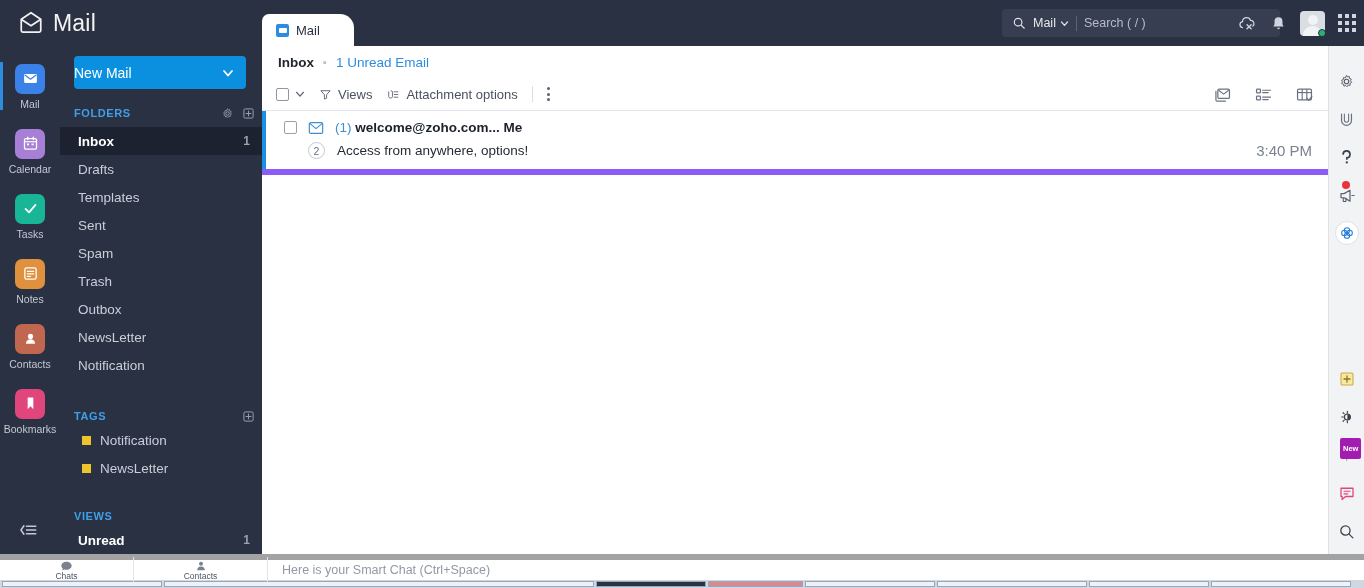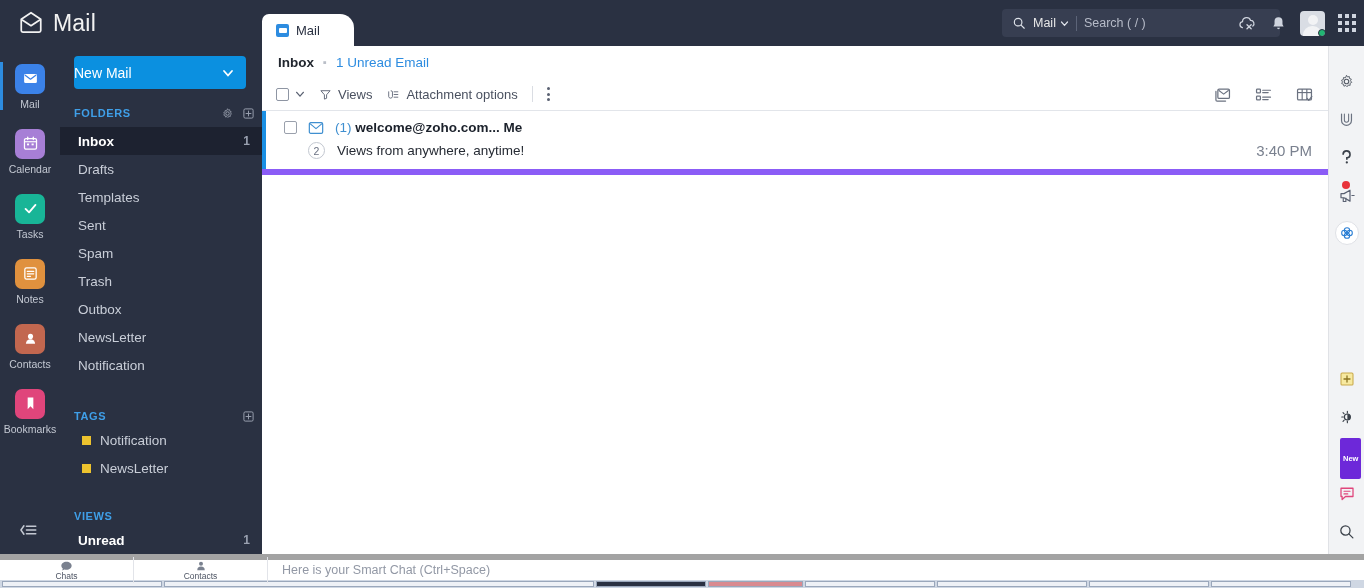--- a/index.html
+++ b/index.html
@@ -388,24 +388,24 @@
   .rr-dot {
     position: absolute;
     top: 5px; left: 13px;
     width: 8px; height: 8px;
     border-radius: 50%;
     background: #e8333a;
   }
   .rr-new {
     position: absolute;
     top: 2px; left: 11px;
-    background: #6d28d9;
+    background: #a21caf;
     color: #fff;
     font-size: 7.5px;
-    padding: 16px 3px;
+    padding: 6px 3px;
     border-radius: 2px;
     font-weight: bold;
   }
   .rr-spacer { flex: 1; }
   .zia-circle {
     width: 24px; height: 24px;
     border-radius: 50%;
     background: #fff;
     border: 1px solid #dfe1e6;
     display: flex;
@@ -756,21 +756,21 @@
             <rect x="2" y="2" width="20" height="16" rx="2" fill="none" stroke="#3f8fd0" stroke-width="1.8"></rect>
             <path d="M3 3.5 L12 11 L21 3.5" fill="none" stroke="#3f8fd0" stroke-width="1.7" stroke-linejoin="round"></path>
           </svg>
           <span class="mr-from">
             <span class="cnt">(1)</span>
             <span>welcome@zoho.com... Me</span>
           </span>
         </div>
         <div class="mr-line2">
           <span class="convo-badge">2</span>
-          <span class="mr-subject">Views from anywhere, anytime!</span>
+          <span class="mr-subject">Access from anywhere, options!</span>
           <span class="mr-time">3:40 PM</span>
         </div>
       </div>
     </div>
 
     <div class="right-rail">
 
       <div class="rr-item">
         <svg width="17" height="17" viewBox="0 0 24 24">
           <circle cx="12" cy="12" r="3.2" fill="none" stroke="#555b66" stroke-width="1.6"></circle>

